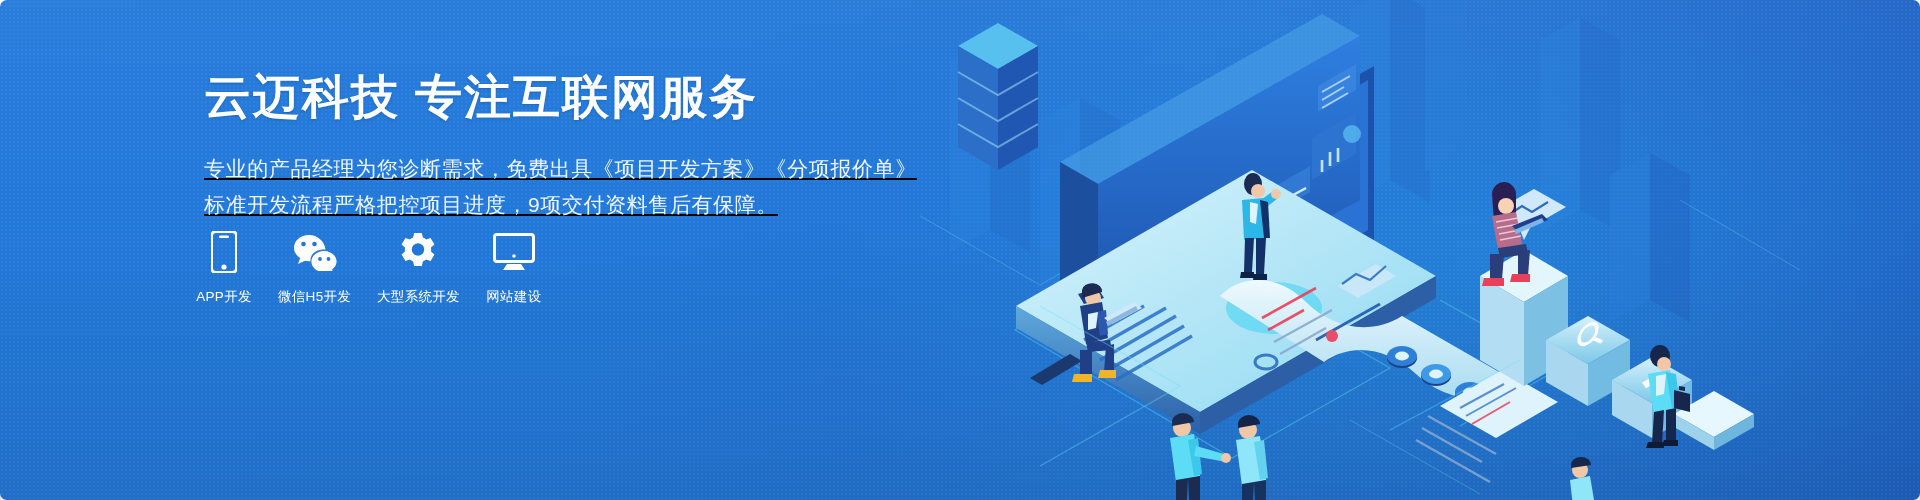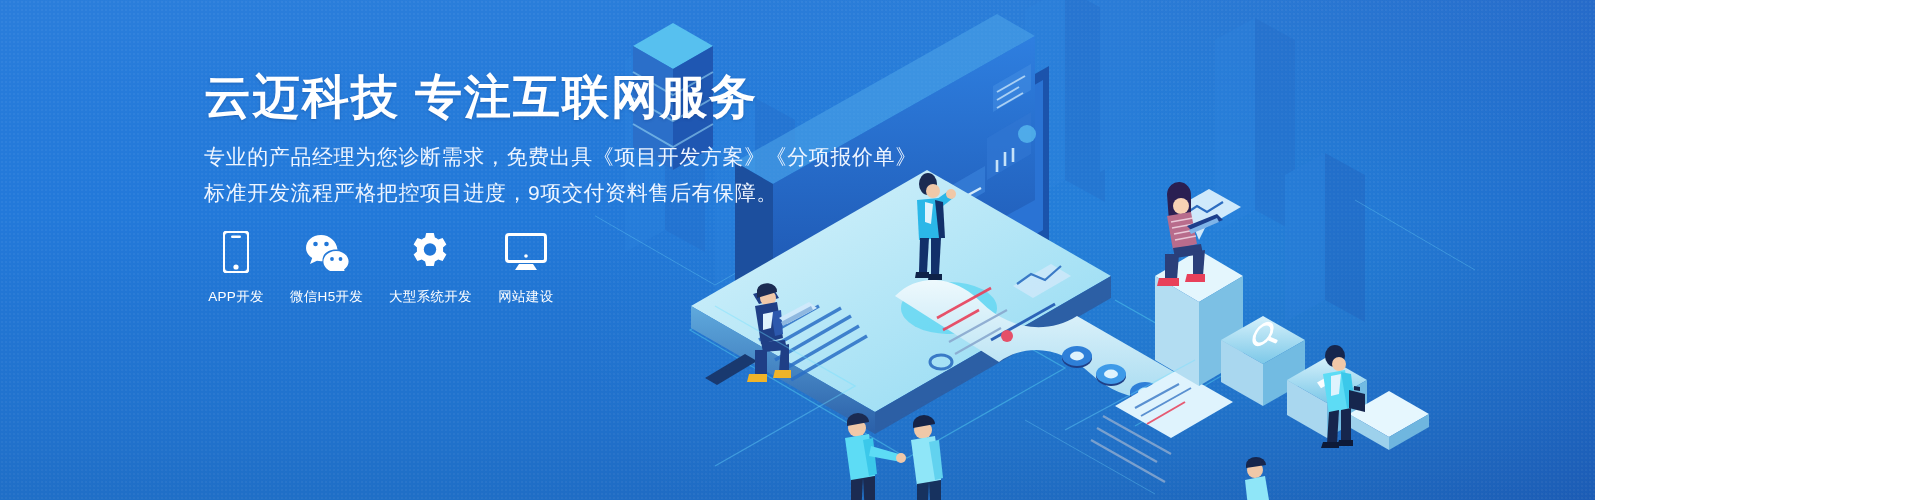--- a/index.html
+++ b/index.html
@@ -3,24 +3,25 @@
 <meta charset="utf-8">
 <style>
   * { margin:0; padding:0; box-sizing:border-box; }
   html, body {
     width:1920px; height:500px;
     overflow:hidden;
     font-family:"Liberation Sans","DejaVu Sans",sans-serif;
   }
   #banner {
     position:relative;
-    width:1595px; height:500px;
+    width:1920px; height:500px;
     background:
       radial-gradient(ellipse 1100px 700px at 78% 55%, rgba(40,150,230,0.55) 0%, rgba(30,115,210,0.0) 62%),
       linear-gradient(108deg, #2379da 0%, #2279d9 34%, #2273d4 58%, #1f66c9 78%, #1d5cc0 100%);
+    border-radius: 7px;
   }
   
   #banner::before {
     content:""; position:absolute; inset:0;
     background-image:
       radial-gradient(rgba(255,255,255,0.045) 1px, transparent 1px);
     background-size:4px 4px;
     pointer-events:none;
   }
   
@@ -50,25 +51,25 @@
     text-shadow:0 1px 3px rgba(0,40,100,0.25);
   }
   .sub-line {
     font-size:21px;
     color:#eef5ff;
     letter-spacing:0.6px;
     line-height:1.72;
     white-space:nowrap;
     font-weight:400;
   }
-  #sub { margin-top:12px; }
+  #sub { margin-top:24px;text-decoration:underline; }
 
   
   #services {
-    position:absolute; left:208px; top:230px;
+    position:absolute; left:196px; top:230px;
     display:flex; align-items:flex-end; gap:26px; z-index:6;justify-content:flex-end;
   }
   .svc {
     display:flex; flex-direction:column; align-items:center;
     width:auto; min-width:56px;
   }
   .svc-ico {
     height:44px; display:flex; align-items:center; justify-content:center;
     margin-bottom:14px;
   }

